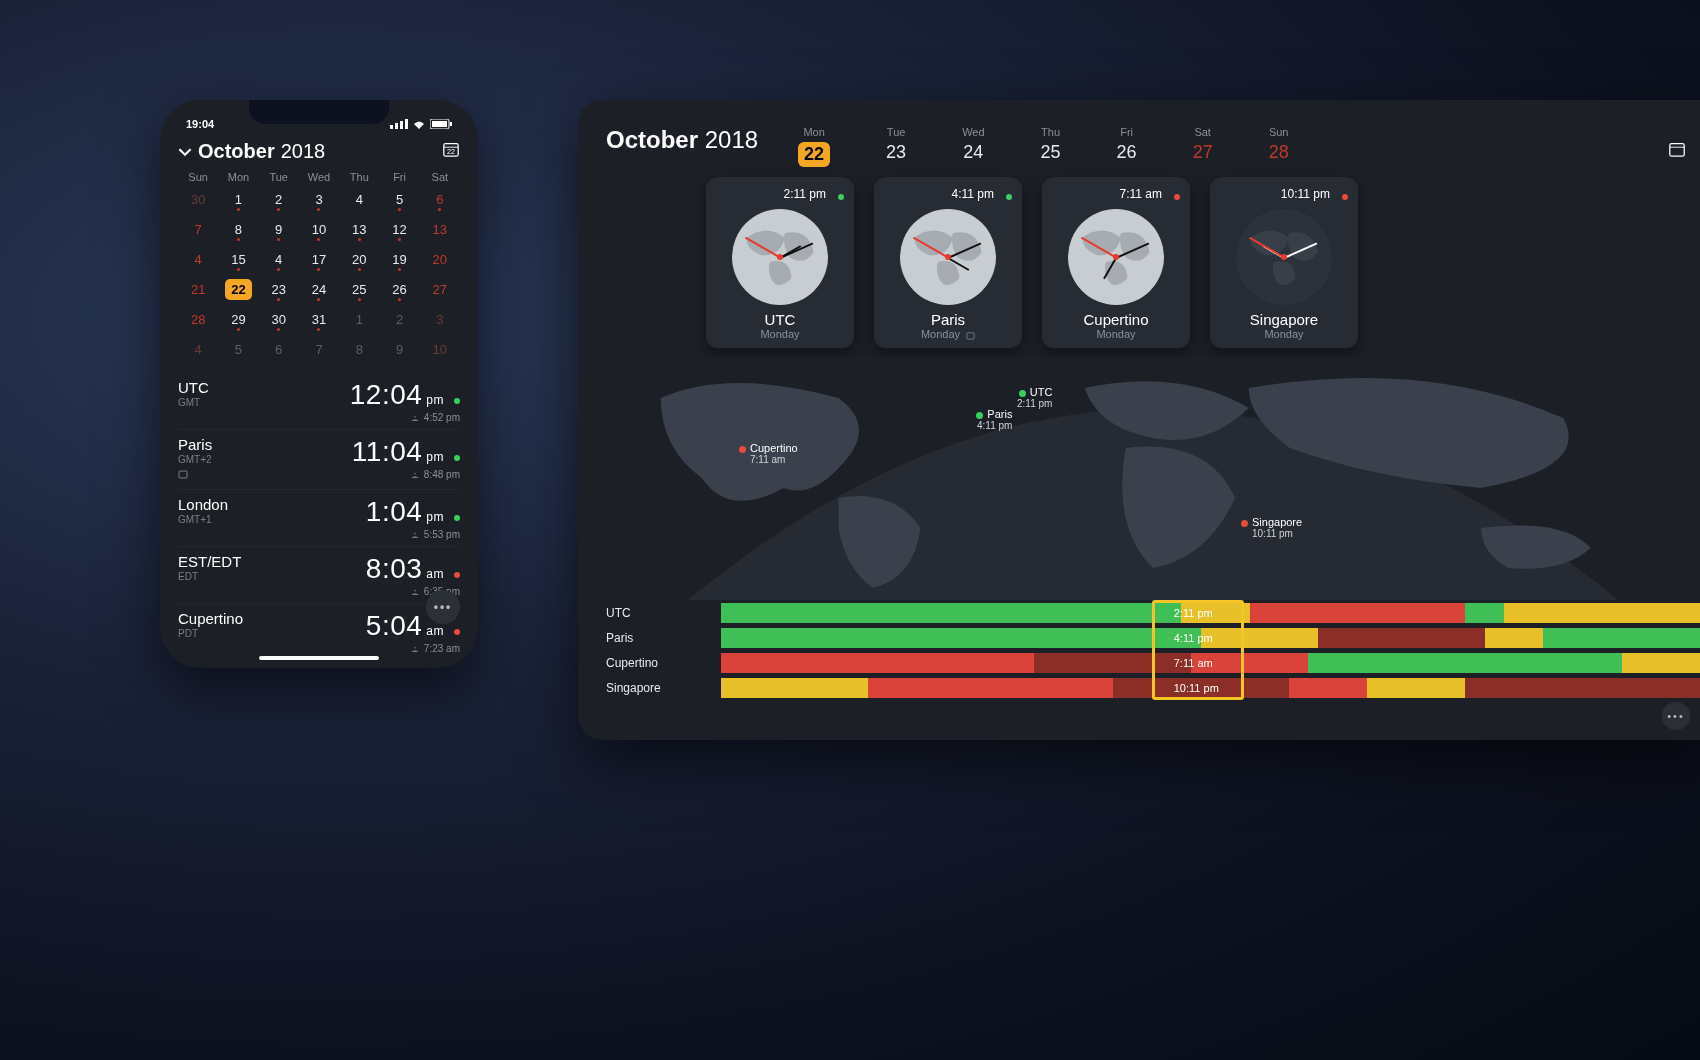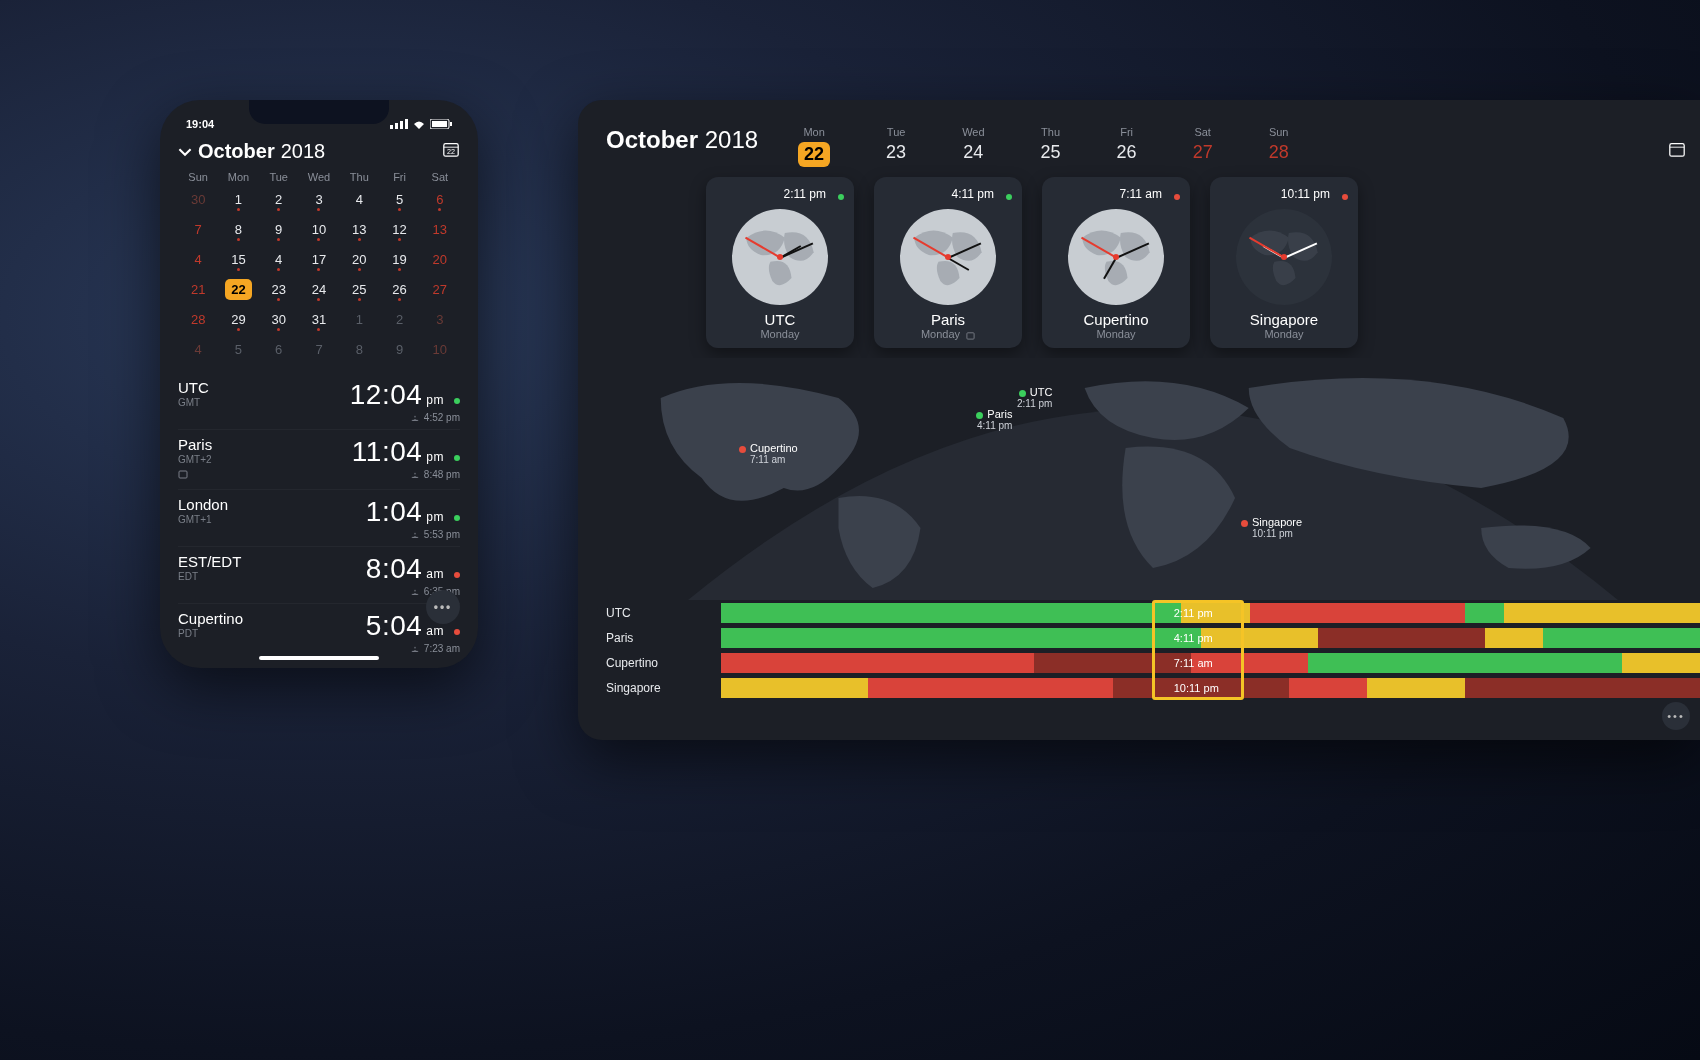--- a/index.html
+++ b/index.html
@@ -413,21 +413,21 @@
     </div>
         </div>
         <div class="tzrow">
     <div class="tz-left">
       <div class="tz-city">EST/EDT</div>
       <div class="tz-zone">EDT</div>
 
     </div>
     <div class="tz-right">
       <div class="tz-time">
-        <span>8:04</span>
+        <span>8:03</span>
               <span class="ap">am</span>
         <span class="tz-status st-red"></span>
       </div>
       <div class="tz-sun">
         <svg class="sunset-icon" viewBox="0 0 12 10">
                 <path d="M2 8 H10 M4 8 A3 3 0 0 1 8 8" stroke="#8a8f99" fill="none"></path>
                 <path d="M6 2 L5 4 L7 4 Z" fill="#8a8f99"></path>
               </svg>
         <span>6:35 pm</span>
       </div>

